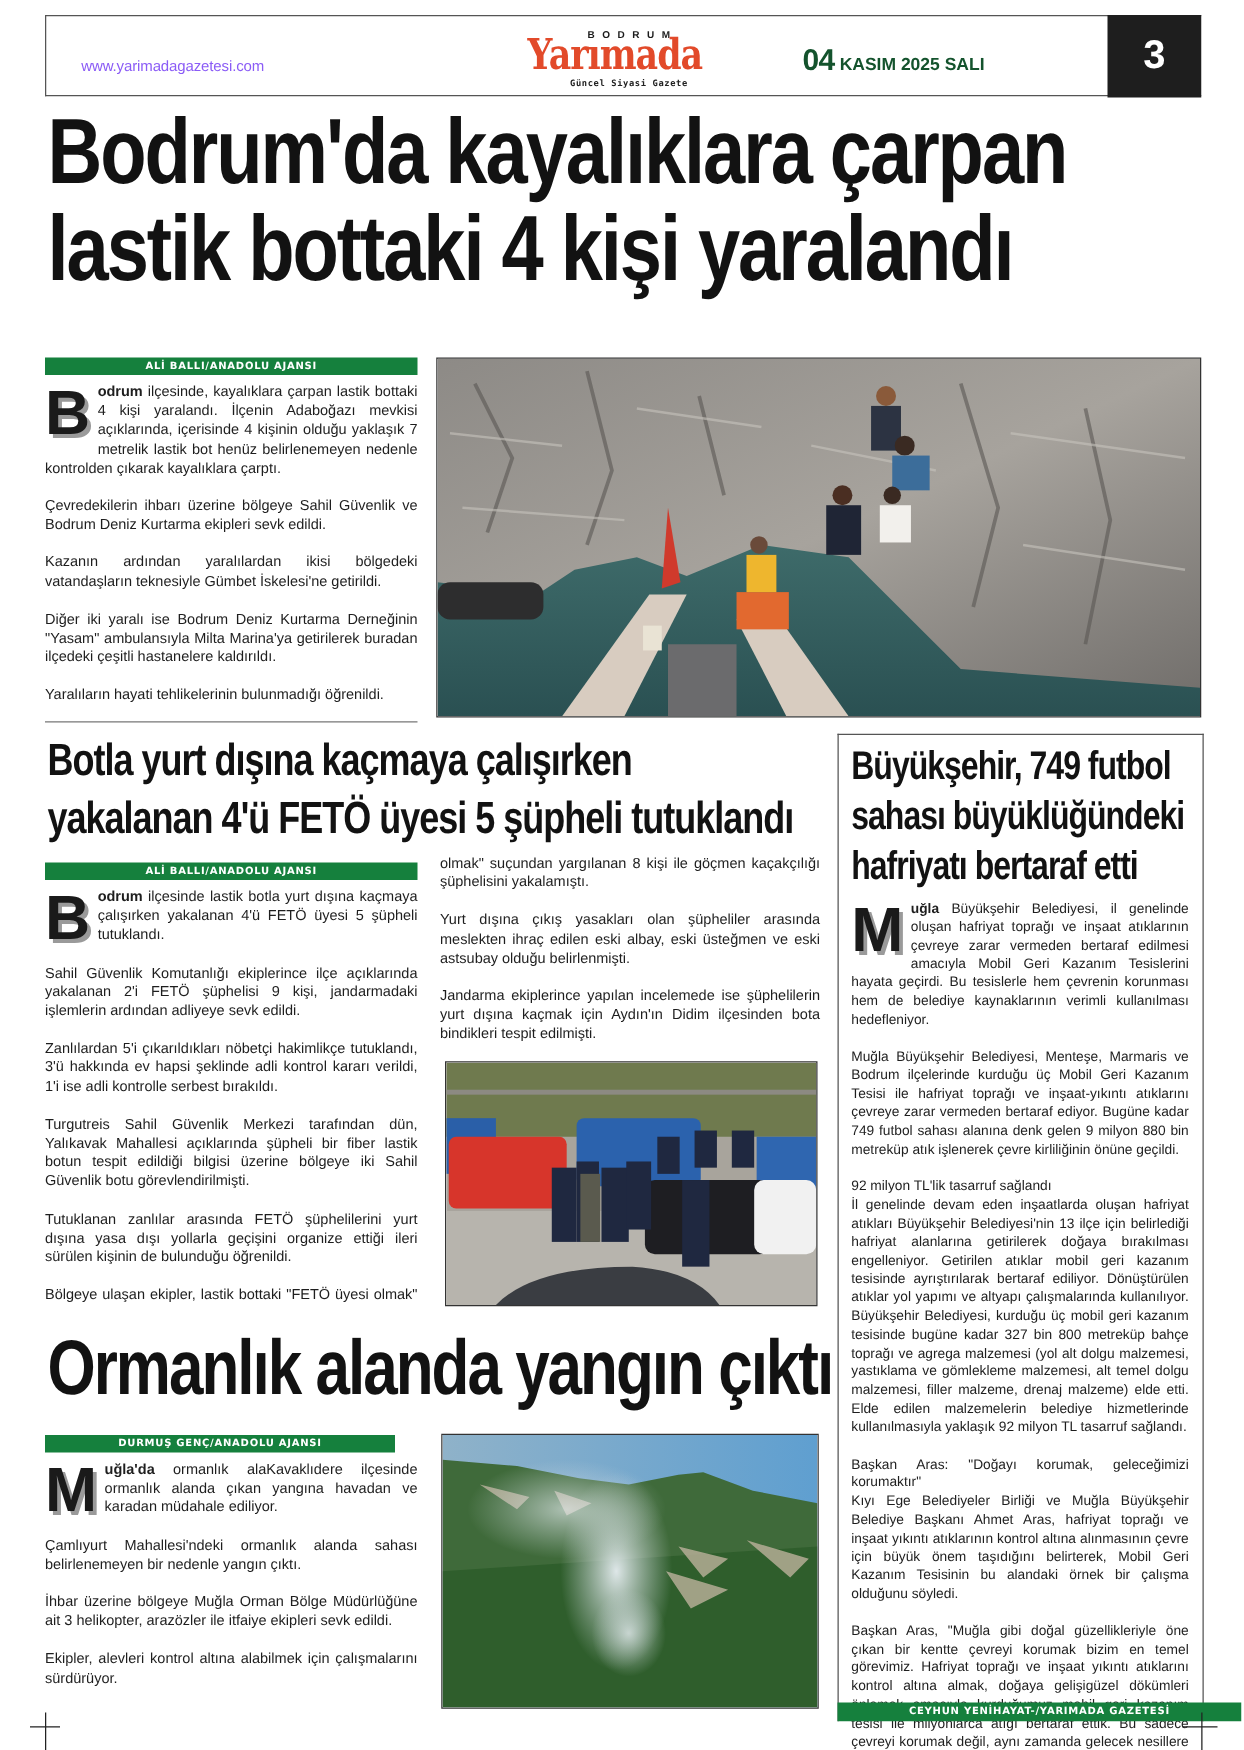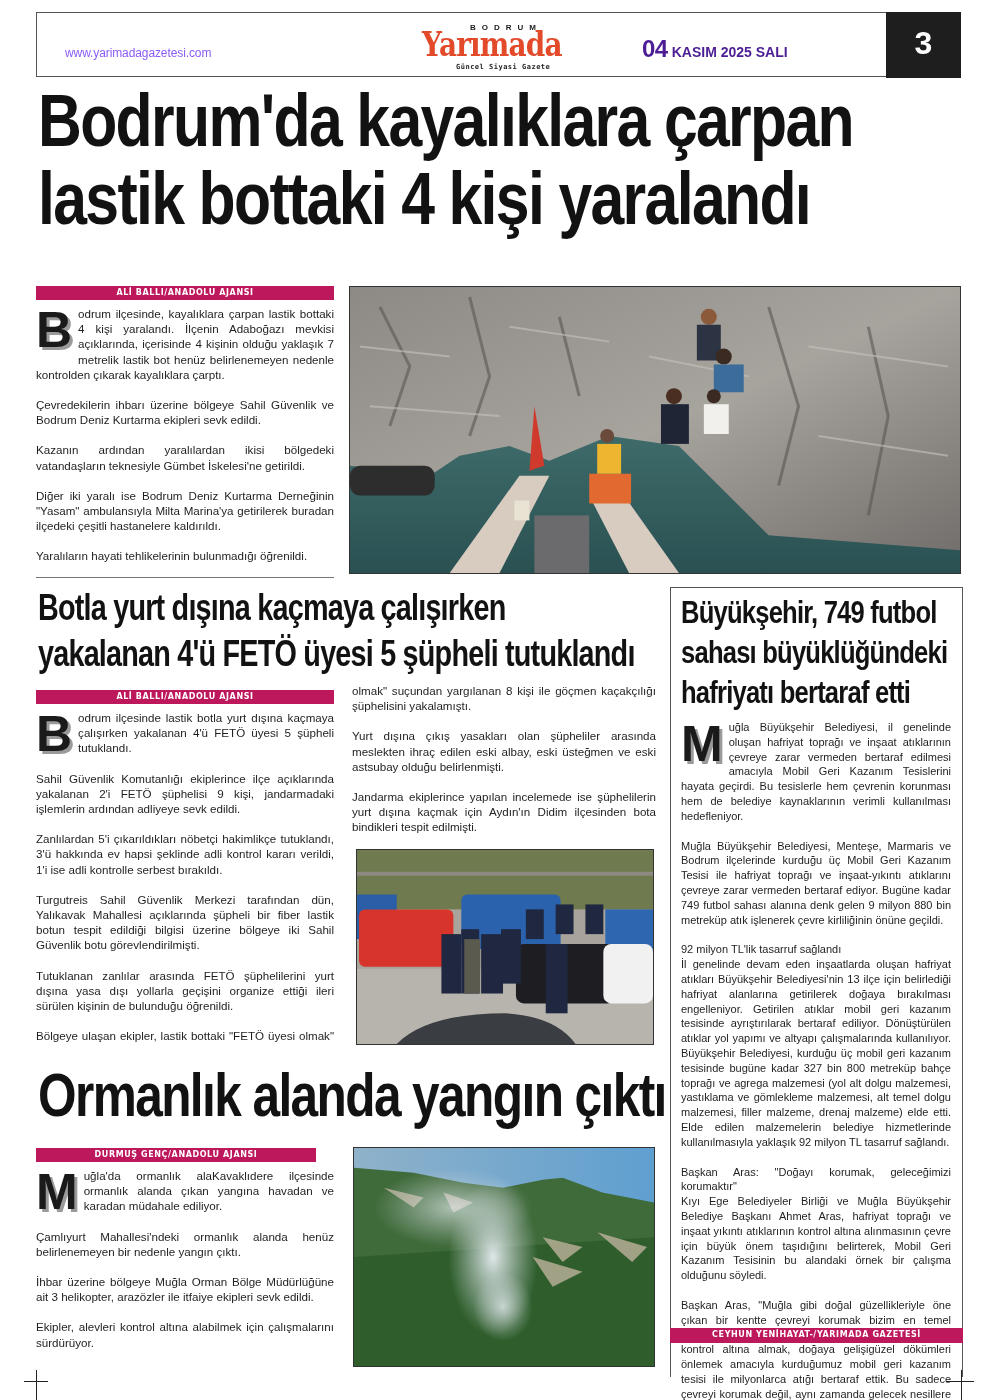--- a/index.html
+++ b/index.html
@@ -6,41 +6,41 @@
   html, body { width: 995px; height: 1400px; background: #ffffff; overflow: hidden; }
   body { position: relative; font-family: "Liberation Sans", sans-serif; color: #1a1a1a; }
 
   
   .masthead { position: absolute; left: 36px; top: 12px; width: 925px; height: 65px; border: 1px solid #555; border-right: none; }
   .masthead .url { position: absolute; left: 28px; top: 33px; font-size: 12px; color: #8b5cf6; letter-spacing: -0.1px; }
   .masthead .logo { position: absolute; left: 385px; top: 8px; width: 170px; height: 52px; }
   .logo .bodrum { position: absolute; left: 48px; top: 2px; font: bold 8px "Liberation Sans", sans-serif; letter-spacing: 6px; color: #1b1b1b; }
   .logo .yarimada { position: absolute; left: 0; top: 6px; font: bold 34px "DejaVu Serif", serif; color: #e24a2a; letter-spacing: -1px; line-height: 34px; transform: scaleX(0.82); transform-origin: left top; }
   .logo .slogan { position: absolute; left: 34px; top: 42px; font: bold 7px "DejaVu Sans Mono", monospace; color: #222; letter-spacing: 0.5px; }
-  .masthead .date { position: absolute; left: 605px; top: 22px; font-weight: bold; color: #4c1d95; white-space: nowrap; }
+  .masthead .date { position: absolute; left: 605px; top: 22px; font-weight: bold; color: #14532d; white-space: nowrap; }
   .date .day { font-size: 24px; letter-spacing: -0.5px; }
   .date .rest { font-size: 14px; margin-left: 4px; }
   .masthead .pageno { position: absolute; right: 0; top: -1px; width: 75px; height: 66px; background: #1e1e1e; color: #fff; font: bold 32px "Liberation Sans", sans-serif; text-align: center; line-height: 62px; }
 
   
   .hl { position: absolute; font-family: "Liberation Sans", sans-serif; font-weight: bold; color: #121212; letter-spacing: -2px; transform-origin: left top; white-space: nowrap; }
   .hl-main { left: 38px; top: 82px; font-size: 74px; line-height: 78px; transform: scaleX(0.82); }
   .hl-2 { left: 38px; top: 585px; font-size: 36px; line-height: 46px; letter-spacing: -1px; transform: scaleX(0.80); }
   .hl-3 { left: 38px; top: 1060px; font-size: 62px; line-height: 70px; letter-spacing: -2px; transform: scaleX(0.80); }
   .hl-side { left: 681px; top: 592px; font-size: 32px; line-height: 40px; letter-spacing: -1px; transform: scaleX(0.80); }
 
   
-  .byline { position: absolute; height: 14px; background: #be185d; color: #fff; font: bold 8px "DejaVu Sans", sans-serif; text-align: center; line-height: 14px; letter-spacing: 0.6px; }
+  .byline { position: absolute; height: 14px; background: #15803d; color: #fff; font: bold 8px "DejaVu Sans", sans-serif; text-align: center; line-height: 14px; letter-spacing: 0.6px; }
 
   
   .col { position: absolute; font-size: 11.6px; line-height: 15.2px; color: #1e1e1e; text-align: justify; }
   .col p { margin-bottom: 15px; hyphens: auto; }
   .col p.tight { margin-bottom: 0; }
   .dropcap { float: left; font: bold 50px/44px "Liberation Sans", sans-serif; color: #1a1a1a; margin: 2px 6px 0 0; text-shadow: 3px 3px 0 #9a9a9a; }
-  .lead { font-weight: normal; }
+  .lead { font-weight: bold; }
 
   .side-col { font-size: 11px; line-height: 14.8px; }
 
   
   .photo { position: absolute; border: 1px solid #333; overflow: hidden; }
   .photo svg { display: block; width: 100%; height: 100%; }
 
   
   .rule { position: absolute; background: #777; }
   .sidebox { position: absolute; left: 670px; top: 587px; width: 293px; height: 790px; border: 1px solid #555; border-bottom: none; }
@@ -164,21 +164,21 @@
     <rect x="108" y="90" width="16" height="55" fill="#5a5a4e"></rect>
   </svg>
 </div>
 
 <div class="hl hl-3">Ormanlık alanda yangın çıktı</div>
 
 <div class="byline" style="left:36px; top:1148px; width:280px;">DURMUŞ GENÇ/ANADOLU AJANSI</div>
 
 <div class="col" style="left:36px; top:1168px; width:298px;">
   <p><span class="dropcap">M</span><span class="lead">uğla'da</span><span> ormanlık alaKavaklıdere ilçesinde ormanlık alanda çıkan yangına havadan ve karadan müdahale ediliyor.</span></p>
-  <p>Çamlıyurt Mahallesi'ndeki ormanlık alanda henüz belirlenemeyen bir nedenle yangın çıktı.</p>
+  <p>Çamlıyurt Mahallesi'ndeki ormanlık alanda sahası belirlenemeyen bir nedenle yangın çıktı.</p>
   <p>İhbar üzerine bölgeye Muğla Orman Bölge Müdürlüğüne ait 3 helikopter, arazözler ile itfaiye ekipleri sevk edildi.</p>
   <p class="tight">Ekipler, alevleri kontrol altına alabilmek için çalışmalarını sürdürüyor.</p>
 </div>
 
 <div class="photo" style="left:353px; top:1147px; width:302px; height:220px;">
   <svg viewBox="0 0 302 220" preserveAspectRatio="none">
     <defs>
       <linearGradient id="sky" x1="0" y1="0" x2="1" y2="0">
           <stop offset="0" stop-color="#8fb2c9"></stop>
           <stop offset="1" stop-color="#5f9fd0"></stop>
@@ -209,18 +209,18 @@
 <div class="col side-col" style="left:681px; top:720px; width:270px;">
   <p><span class="dropcap">M</span><span class="lead">uğla</span><span> Büyükşehir Belediyesi, il genelinde oluşan hafriyat toprağı ve inşaat atıklarının çevreye zarar vermeden bertaraf edilmesi amacıyla Mobil Geri Kazanım Tesislerini hayata geçirdi. Bu tesislerle hem çevrenin korunması hem de belediye kaynaklarının verimli kullanılması hedefleniyor.</span></p>
   <p>Muğla Büyükşehir Belediyesi, Menteşe, Marmaris ve Bodrum ilçelerinde kurduğu üç Mobil Geri Kazanım Tesisi ile hafriyat toprağı ve inşaat-yıkıntı atıklarını çevreye zarar vermeden bertaraf ediyor. Bugüne kadar 749 futbol sahası alanına denk gelen 9 milyon 880 bin metreküp atık işlenerek çevre kirliliğinin önüne geçildi.</p>
   <p class="tight">92 milyon TL'lik tasarruf sağlandı</p>
   <p>İl genelinde devam eden inşaatlarda oluşan hafriyat atıkları Büyükşehir Belediyesi'nin 13 ilçe için belirlediği hafriyat alanlarına getirilerek doğaya bırakılması engelleniyor. Getirilen atıklar mobil geri kazanım tesisinde ayrıştırılarak bertaraf ediliyor. Dönüştürülen atıklar yol yapımı ve altyapı çalışmalarında kullanılıyor. Büyükşehir Belediyesi, kurduğu üç mobil geri kazanım tesisinde bugüne kadar 327 bin 800 metreküp bahçe toprağı ve agrega malzemesi (yol alt dolgu malzemesi, yastıklama ve gömlekleme malzemesi, alt temel dolgu malzemesi, filler malzeme, drenaj malzeme) elde etti. Elde edilen malzemelerin belediye hizmetlerinde kullanılmasıyla yaklaşık 92 milyon TL tasarruf sağlandı.</p>
   <p class="tight">Başkan Aras: "Doğayı korumak, geleceğimizi korumaktır"</p>
   <p>Kıyı Ege Belediyeler Birliği ve Muğla Büyükşehir Belediye Başkanı Ahmet Aras, hafriyat toprağı ve inşaat yıkıntı atıklarının kontrol altına alınmasının çevre için büyük önem taşıdığını belirterek, Mobil Geri Kazanım Tesisinin bu alandaki örnek bir çalışma olduğunu söyledi.</p>
   <p class="tight">Başkan Aras, "Muğla gibi doğal güzellikleriyle öne çıkan bir kentte çevreyi korumak bizim en temel görevimiz. Hafriyat toprağı ve inşaat yıkıntı atıklarını kontrol altına almak, doğaya gelişigüzel dökümleri önlemek amacıyla kurduğumuz mobil geri kazanım tesisi ile milyonlarca atığı bertaraf ettik. Bu sadece çevreyi korumak değil, aynı zamanda gelecek nesillere yaşanabilir bir Muğla bırakma kararlılığımızın da göstergesidir" dedi.</p>
 </div>
 
-<div class="byline" style="left:670px; top:1328px; width:293px; height:15px;">CEYHUN YENİHAYAT-/YARIMADA GAZETESİ</div>
+<div class="byline" style="left:670px; top:1362px; width:323px; height:15px;">CEYHUN YENİHAYAT-/YARIMADA GAZETESİ</div>
 
 <div class="crop" style="left:24px; top:1381px; width:24px; height:1px;"></div>
 <div class="crop" style="left:36px; top:1370px; width:1px; height:30px;"></div>
 <div class="crop" style="left:946px; top:1381px; width:28px; height:1px;"></div>
 <div class="crop" style="left:961px; top:1370px; width:1px; height:30px;"></div>
 
 </body></html>

